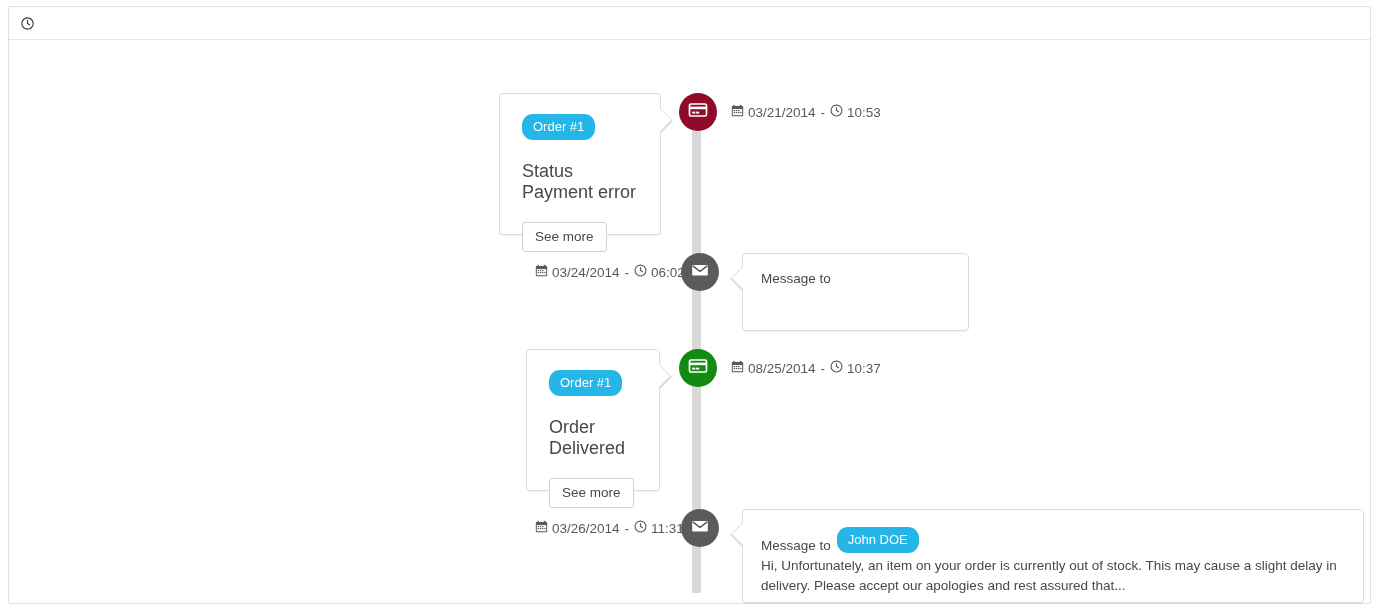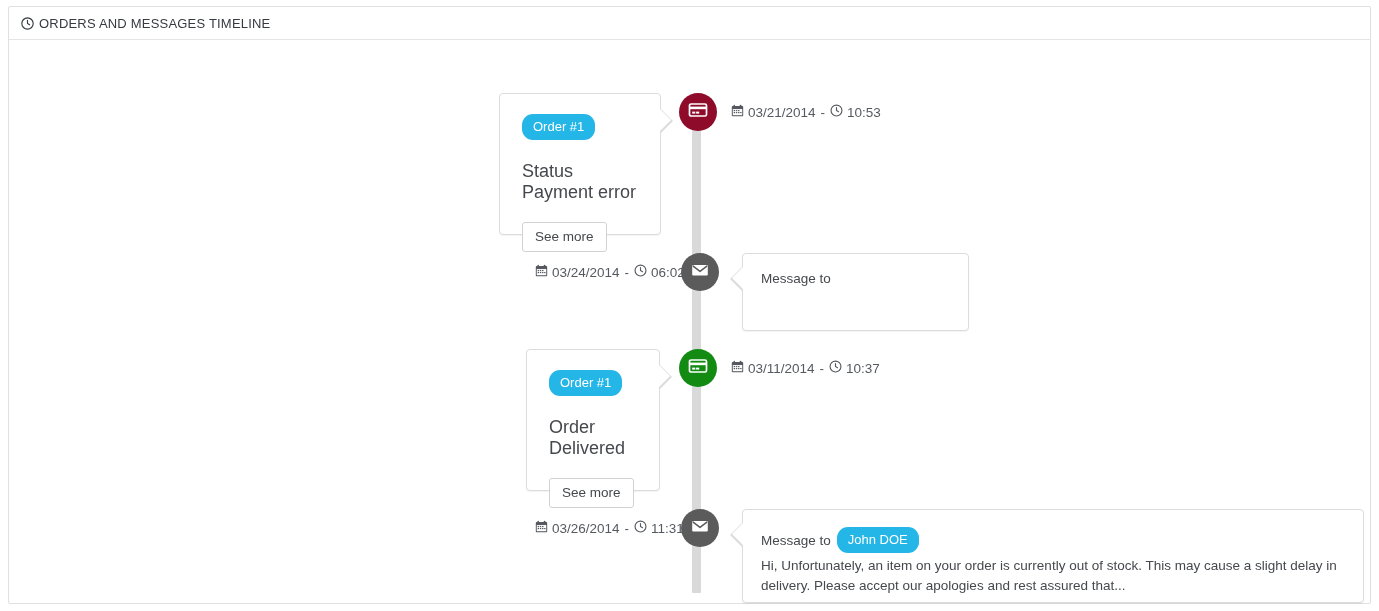--- a/index.html
+++ b/index.html
@@ -160,21 +160,21 @@
     font-family: "Liberation Sans", sans-serif;
     cursor: pointer;
   }
 
   
   .msg-body { padding: 17px 18px 16px 18px; }
   .msg-to {
     font-size: 13.5px;
     color: #45484d;
     display: flex;
-    align-items: center;
+    align-items: flex-end;
     gap: 6px;
     flex-wrap: wrap;
   }
   .msg-text {
     font-size: 13.5px;
     color: #45484d;
     line-height: 20px;
     margin-top: 3px;
   }
 </style>
@@ -183,21 +183,20 @@
 
 <div class="panel">
 
   <div class="panel-heading">
     <span>
       <svg class="clock-glyph" width="13" height="13" viewBox="0 0 16 16">
         <circle cx="8" cy="8" r="7" fill="none" stroke="#363a41" stroke-width="1.4"></circle>
         <path d="M8 4.2 V8 L10.6 9.6" fill="none" stroke="#363a41" stroke-width="1.4" stroke-linecap="round"></path>
       </svg>
     </span>
-    <span class="panel-title">ORDERS AND MESSAGES TIMELINE</span>
   </div>
 
   <div class="timeline">
 
     <div class="spine"></div>
 
     <div class="bubble left-side" style="left:490px; top:53px; width:162px; height:142px;">
       <div class="order-body">
         <span class="badge">Order #1</span>
         <div class="status-line">Status Payment error</div>
@@ -316,21 +315,21 @@
           <rect x="6" y="7.3" width="1.7" height="1.5" fill="#555a60"></rect>
           <rect x="8.7" y="7.3" width="1.7" height="1.5" fill="#555a60"></rect>
           <rect x="3.3" y="9.8" width="1.7" height="1.5" fill="#555a60"></rect>
           <rect x="6" y="9.8" width="1.7" height="1.5" fill="#555a60"></rect>
           <rect x="8.7" y="9.8" width="1.7" height="1.5" fill="#555a60"></rect>
           <rect x="11.3" y="9.8" width="1.7" height="1.5" fill="#555a60"></rect>
           <rect x="3.3" y="1" width="1.6" height="3" rx=".5" fill="#555a60"></rect>
           <rect x="11" y="1" width="1.6" height="3" rx=".5" fill="#555a60"></rect>
         </svg>
       </span>
-      <span>03/11/2014</span>
+      <span>08/25/2014</span>
       <span class="sep">-</span>
       <span>
         <svg width="13" height="13" viewBox="0 0 16 16">
           <circle cx="8" cy="8" r="6.7" fill="none" stroke="#555a60" stroke-width="1.4"></circle>
           <path d="M8 4.4 V8 L10.5 9.5" fill="none" stroke="#555a60" stroke-width="1.4" stroke-linecap="round"></path>
         </svg>
       </span>
       <span>10:37</span>
     </div>
 

